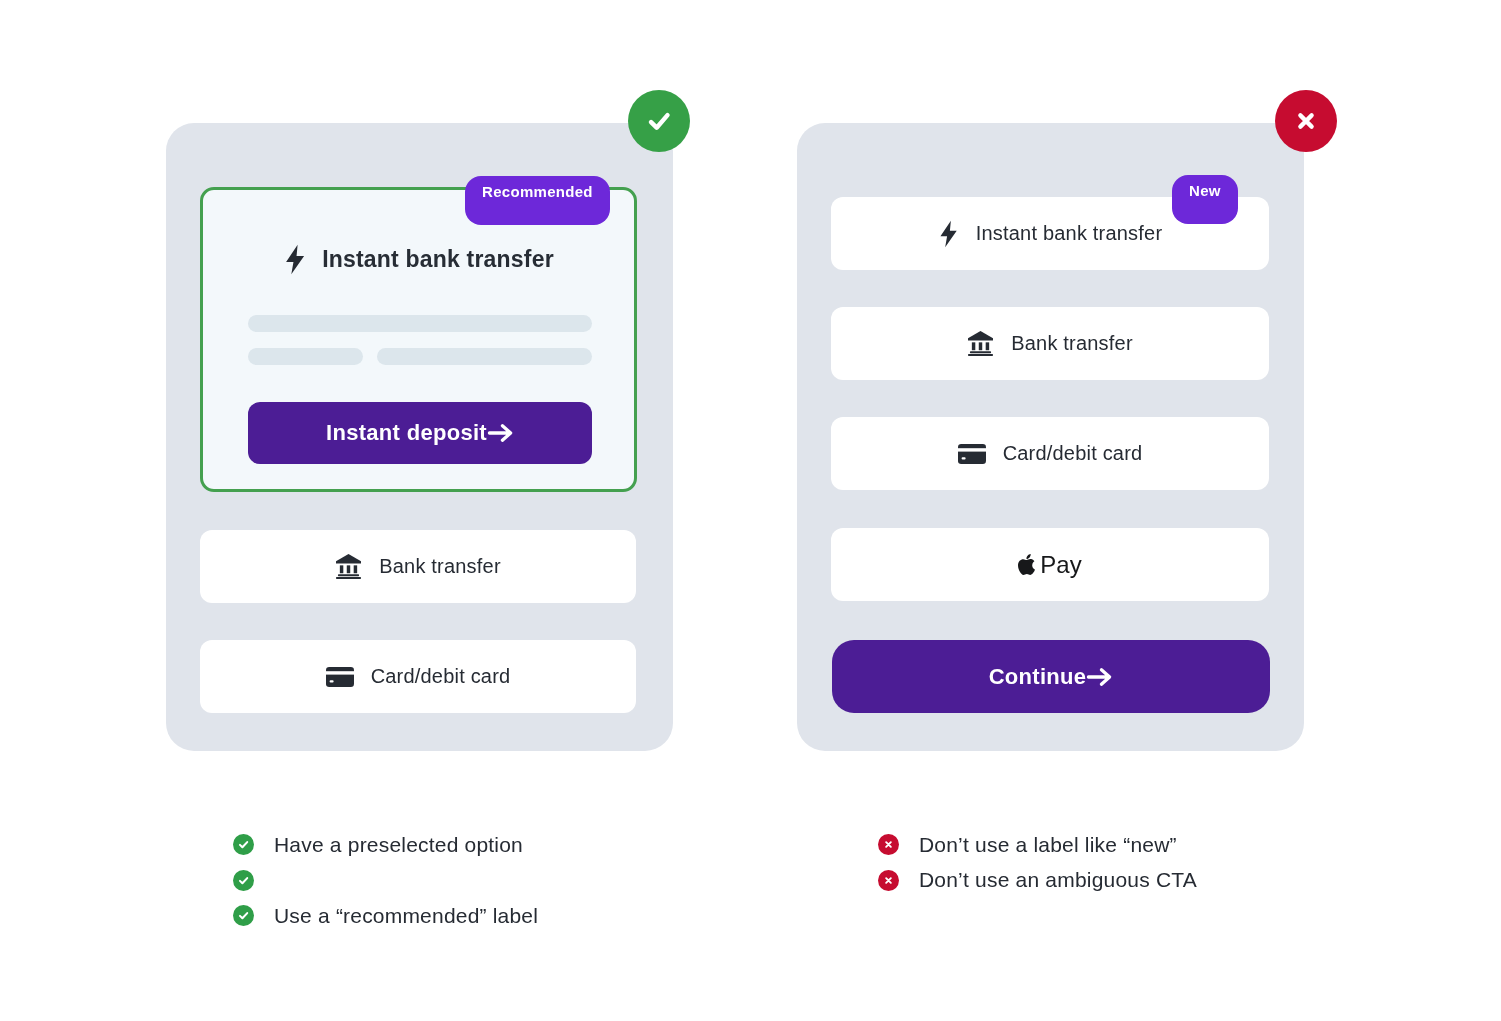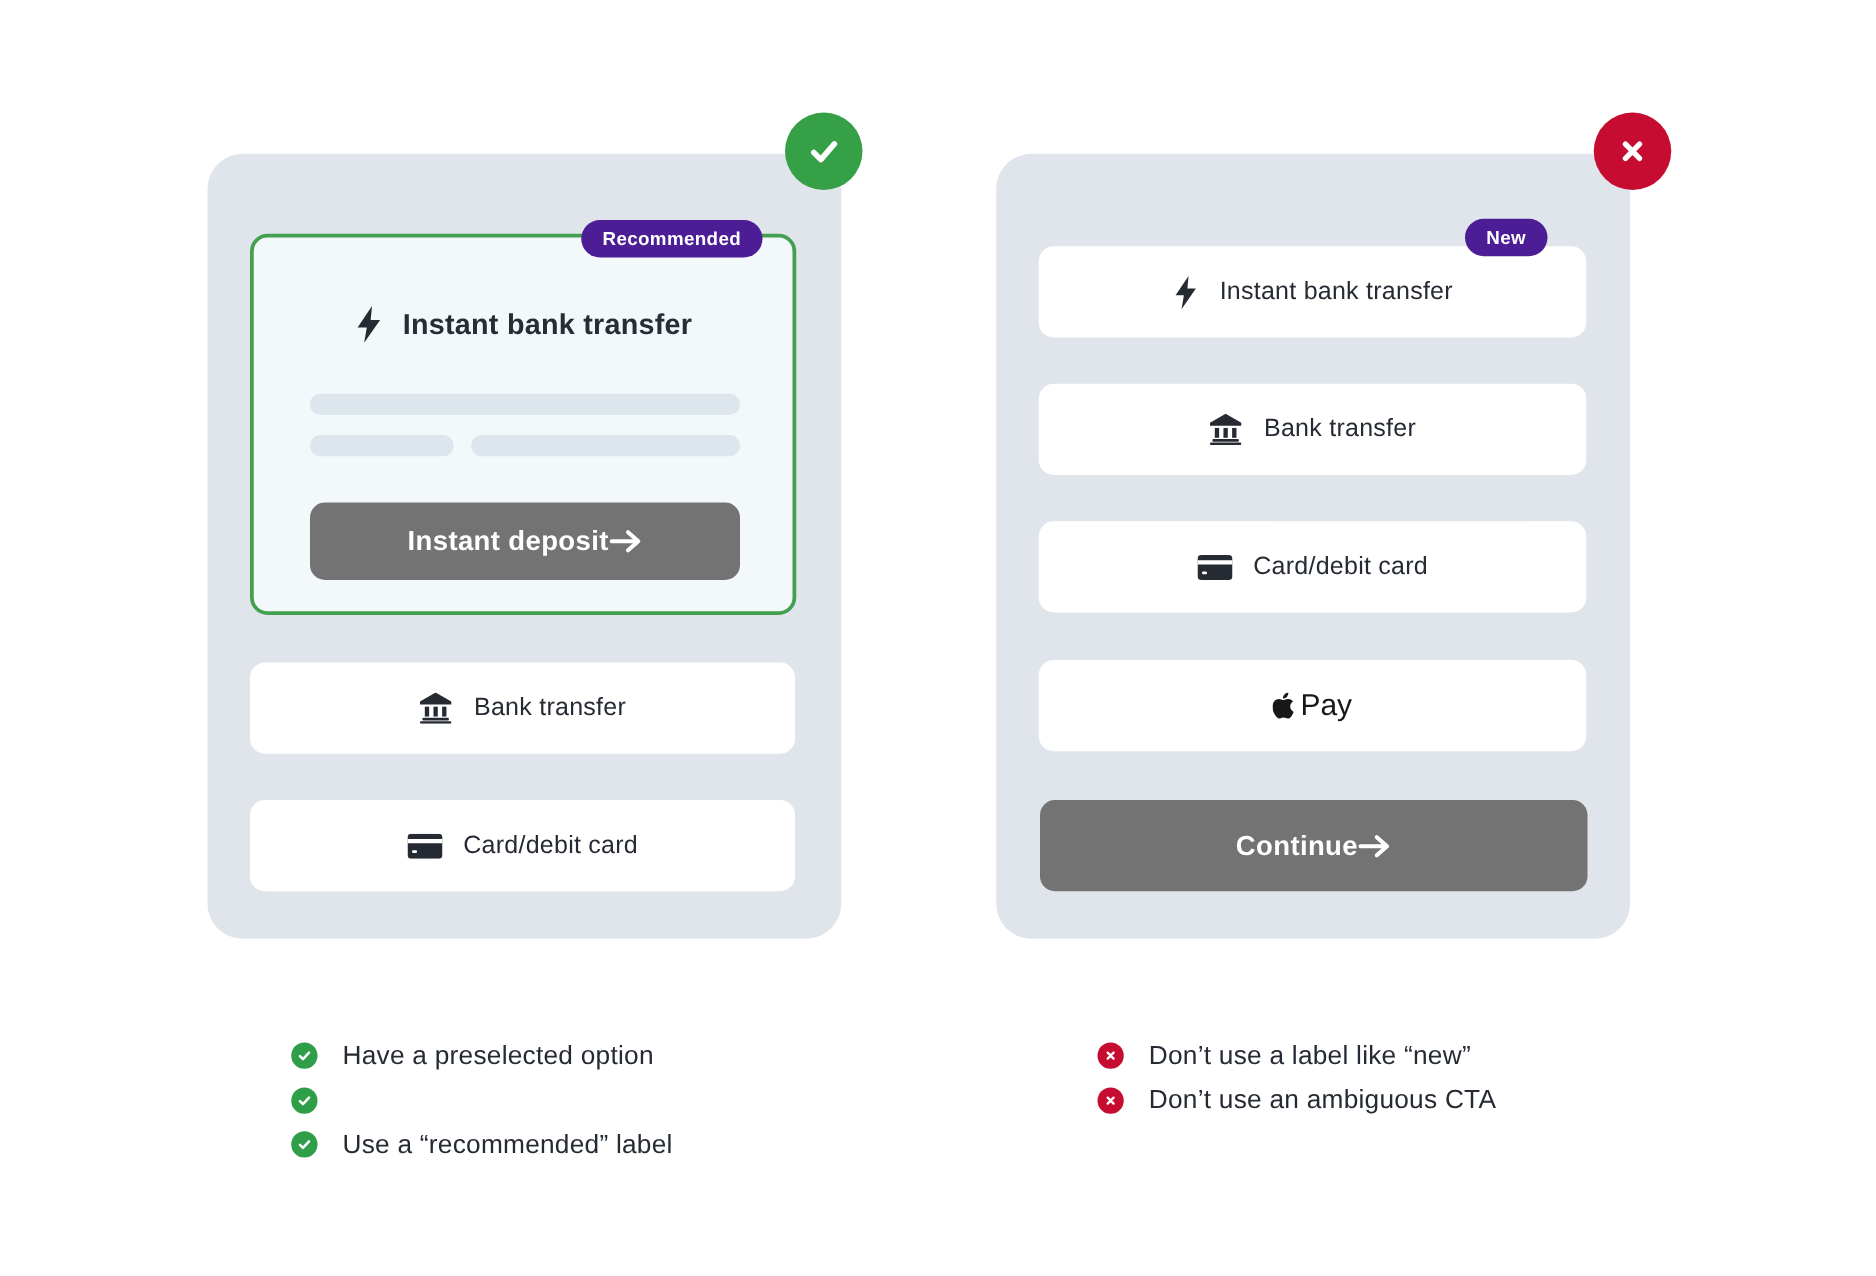--- a/index.html
+++ b/index.html
@@ -15,39 +15,39 @@
   
   .verdict { position: absolute; width: 62px; height: 62px; border-radius: 50%;
              display: flex; align-items: center; justify-content: center; z-index: 5; }
   .verdict-check { left: 628px; top: 90px; background: #36A047; }
   .verdict-cross { left: 1275px; top: 90px; background: #C60C30; }
 
   
   .selected-card { position: absolute; left: 34px; top: 64px; width: 437px; height: 305px;
                    background: #F3F8FB; border: 3px solid #44A04F; border-radius: 14px; }
 
-  .pill { position: absolute; height: 30px; line-height: 31px; padding: 0 17px; border-radius: 16px;
-          background: #4c1d95; color: #ffffff; font-size: 15px; font-weight: bold; letter-spacing: .3px; z-index: 3; }
+  .pill { position: absolute; height: 49px; line-height: 31px; padding: 0 17px; border-radius: 16px;
+          background: #6d28d9; color: #ffffff; font-size: 15px; font-weight: bold; letter-spacing: .3px; z-index: 3; }
   .pill-recommended { left: 299px; top: 53px; }
   .pill-new { left: 375px; top: 52px; }
 
   .card-title-row { position: absolute; left: 0; right: 0; top: 54px; display: flex;
                     align-items: center; justify-content: center; gap: 15px; }
   .card-title { font-size: 23px; font-weight: bold; color: #272D35; letter-spacing: .2px; }
 
   .skel { position: absolute; height: 17px; border-radius: 8.5px; background: #DCE6EC; }
   .skel-1  { left: 45px;  top: 125px; width: 344px; }
   .skel-2a { left: 45px;  top: 158px; width: 115px; }
   .skel-2b { left: 174px; top: 158px; width: 215px; }
 
   .cta { position: absolute; display: flex; align-items: center; justify-content: center; 
-         background: #737373; color: #ffffff; border: none; border-radius: 12px;
+         background: #4c1d95; color: #ffffff; border: none; border-radius: 12px;
          font-family: inherit; font-weight: bold; letter-spacing: .3px; cursor: pointer; }
   .cta-deposit { left: 45px; top: 212px; width: 344px; height: 62px; font-size: 22px; }
-  .cta-continue { left: 35px; top: 517px; width: 438px; height: 73px; font-size: 22px; border-radius: 12px; }
+  .cta-continue { left: 35px; top: 517px; width: 438px; height: 73px; font-size: 22px; border-radius: 22px; }
 
   
   .option { position: absolute; background: #ffffff; border-radius: 12px; display: flex;
             align-items: center; justify-content: center; gap: 17px; cursor: pointer;
             font-size: 20px; color: #262B33; letter-spacing: .2px; }
   .panel-left  .option { left: 34px; width: 436px; height: 73px; }
   .panel-right .option { left: 34px; width: 438px; height: 73px; }
   .opt-l1 { top: 407px; }
   .opt-l2 { top: 517px; }
   .opt-r1 { top: 74px; }

